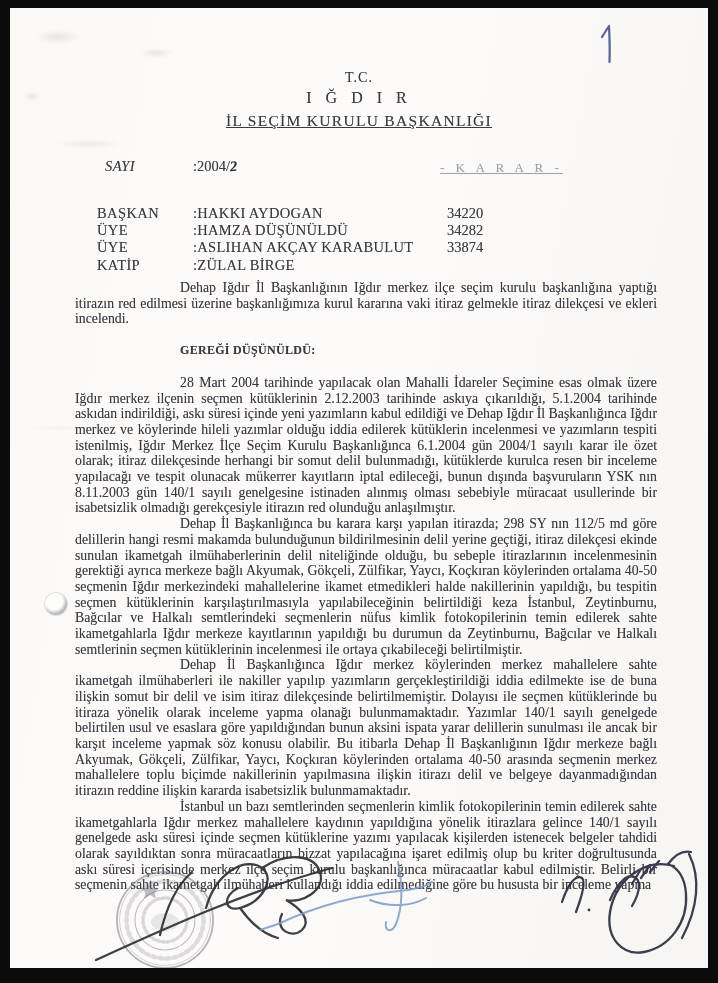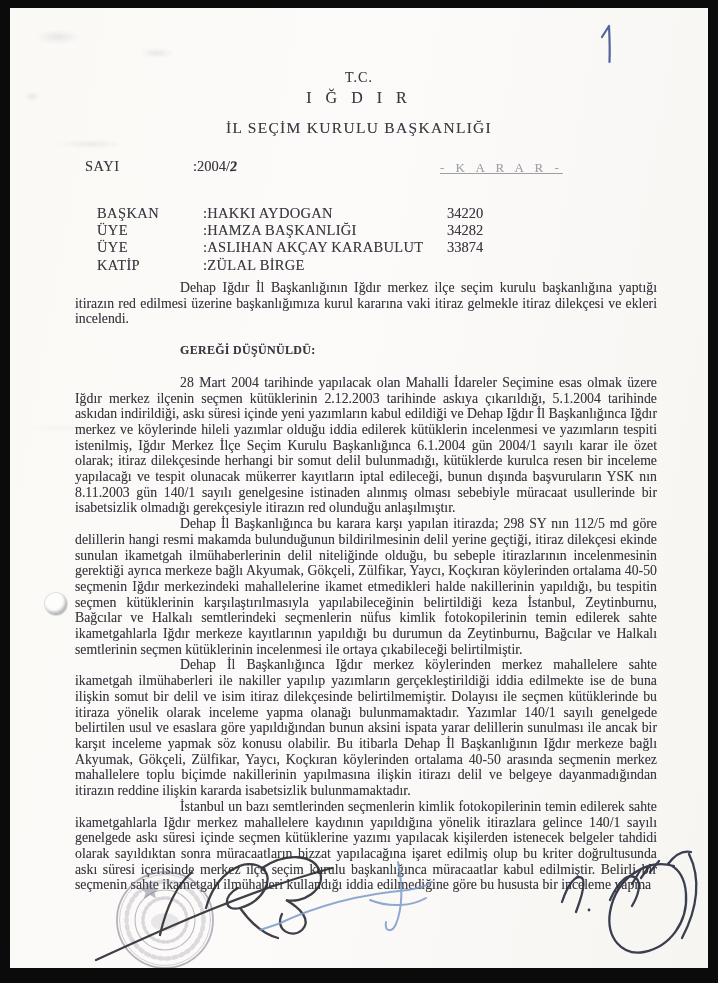--- a/index.html
+++ b/index.html
@@ -14,37 +14,37 @@
     position:absolute; left:10px; top:8px;
     width:698px; height:960px;
     background:linear-gradient(100deg,#faf9f6 0%,#fcfbf9 45%,#f6f5f2 100%);
     overflow:hidden;
   }
   .txt { color:#3a3a42; text-shadow:0 0 .5px rgba(60,60,72,.45); }
 
   .header { position:absolute; top:62px; left:0; right:0; text-align:center; }
   .h-tc   { font-size:14px;  letter-spacing:1px; }
   .h-city { font-size:16px;  letter-spacing:5px; margin-top:3px; }
-  .h-org  { font-size:15.5px; letter-spacing:1.3px; margin-top:12px; }
+  .h-org  { font-size:15.5px; letter-spacing:1.3px; margin-top:5px;text-decoration:underline; }
 
   .sayi-row { position:absolute; top:150px; left:0; width:100%; height:20px; font-size:14.5px; }
-  .sayi-label { position:absolute; left:75px; letter-spacing:.5px; }
+  .sayi-label { position:absolute; left:95px; letter-spacing:.5px;font-style:italic; }
   .sayi-value { position:absolute; left:183px; }
   .sayi-hand  { font-weight:bold; font-style:italic; color:#2f2f38; display:inline-block; transform:rotate(-4deg); }
   .karar-faded {
     position:absolute; left:430px; top:2px;
     color:rgba(148,153,168,.42); letter-spacing:4px; font-size:13px;
     filter:blur(.4px);
     text-decoration:underline;
   }
 
   .officials { position:absolute; top:197px; left:0; width:100%; font-size:14.5px;text-decoration:underline; }
   .off-row  { position:relative; height:17.2px; }
   .off-role { position:absolute; left:87px; letter-spacing:.4px; }
-  .off-name { position:absolute; left:193px; letter-spacing:.3px; }
+  .off-name { position:absolute; left:183px; letter-spacing:.3px; }
   .off-num  { position:absolute; left:437px;text-align:center; }
 
   .content {
     position:absolute; top:272px; left:65px; width:582px;
     font-size:13.8px; line-height:15.7px;
     text-align:justify; text-justify:inter-word;
     color:#38383f; text-shadow:0 0 .5px rgba(55,55,68,.4);
   }
   .para { margin:0; text-indent:105px; }
   .heading { margin:16px; margin-left:105px; font-weight:bold; font-size:12px; letter-spacing:.3px; }
@@ -93,21 +93,21 @@
   </div>
 
   <div class="officials txt">
     <div class="off-row">
       <span class="off-role">BAŞKAN</span>
       <span class="off-name">:HAKKI AYDOGAN</span>
       <span class="off-num">34220</span>
     </div>
     <div class="off-row">
       <span class="off-role">ÜYE</span>
-      <span class="off-name">:HAMZA BAŞKANLIĞI</span>
+      <span class="off-name">:HAMZA DÜŞÜNÜLDÜ</span>
       <span class="off-num">34282</span>
     </div>
     <div class="off-row">
       <span class="off-role">ÜYE</span>
       <span class="off-name">:ASLIHAN AKÇAY KARABULUT</span>
       <span class="off-num">33874</span>
     </div>
     <div class="off-row">
       <span class="off-role">KATİP</span>
       <span class="off-name">:ZÜLAL BİRGE</span>

